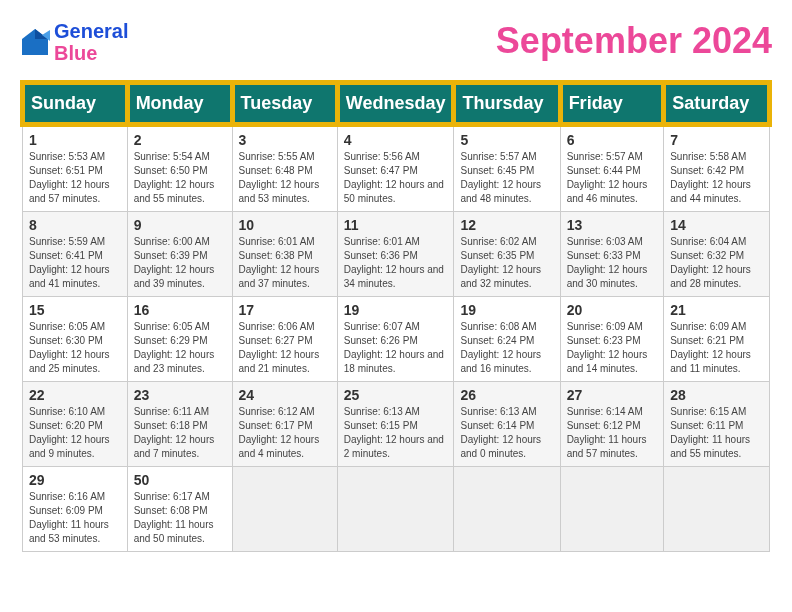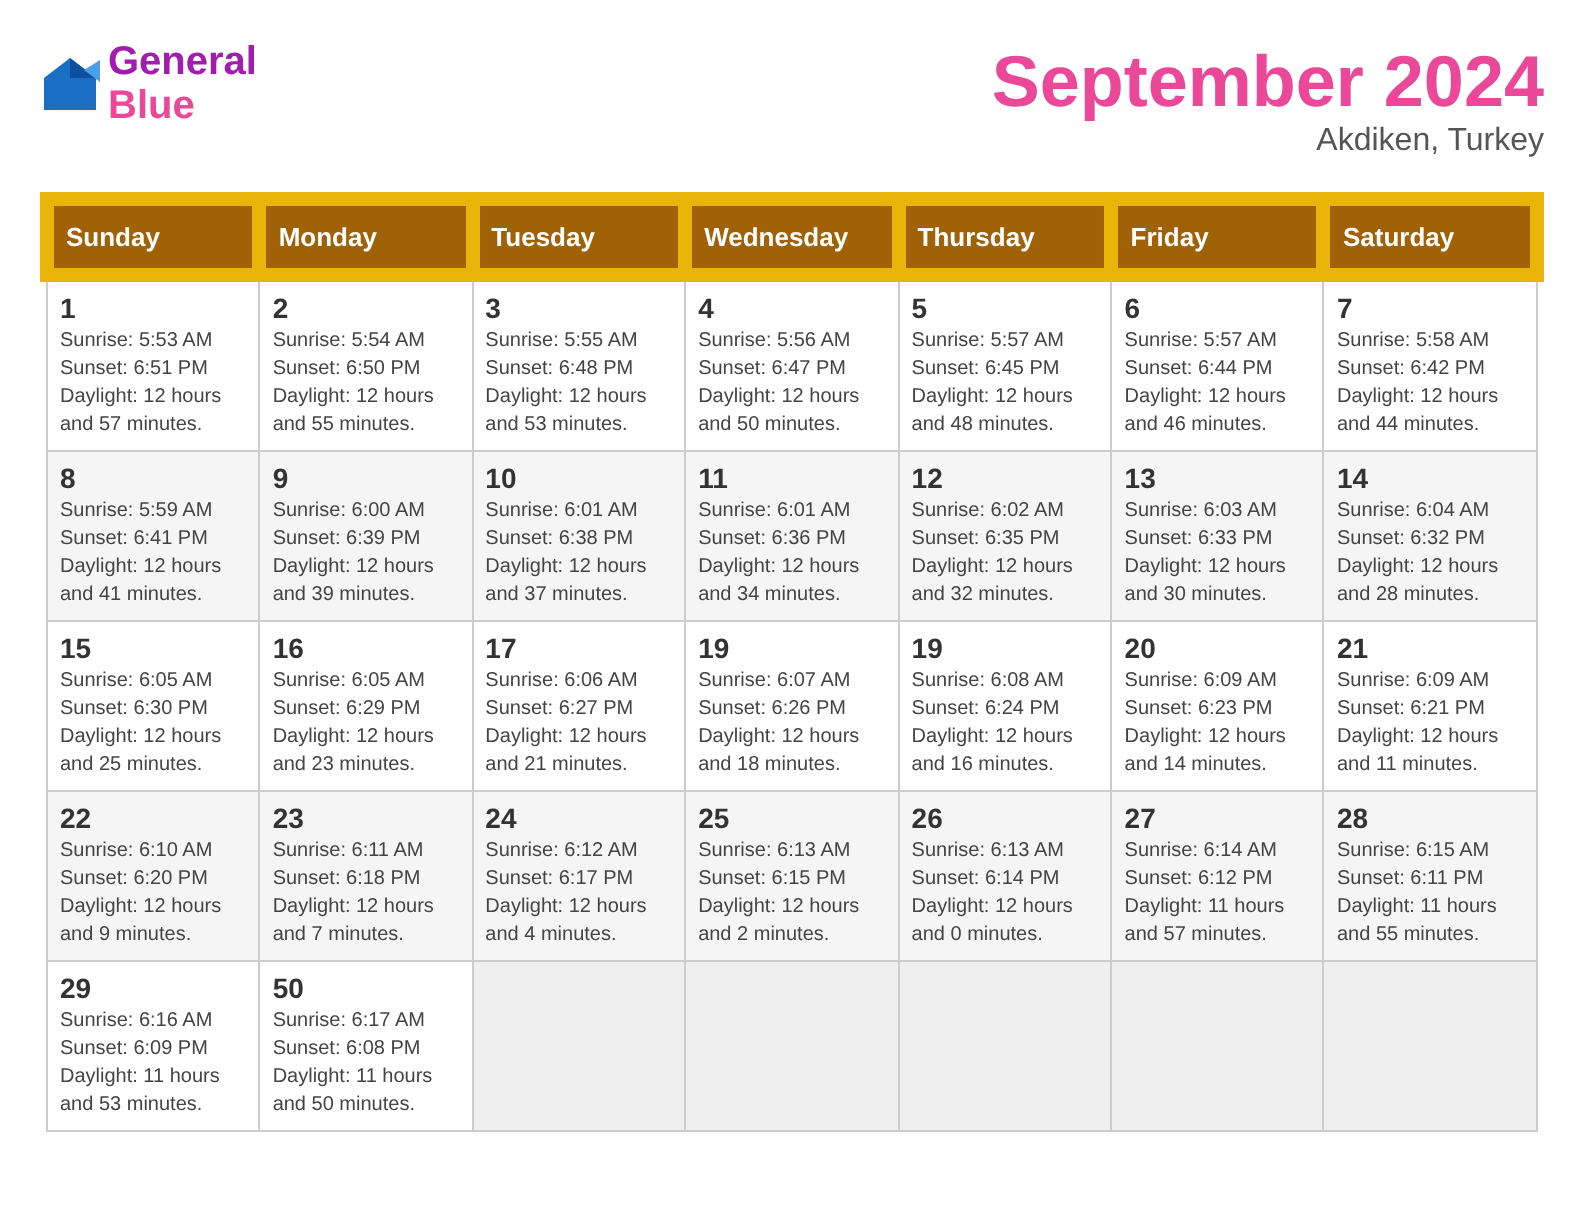--- a/index.html
+++ b/index.html
@@ -20,21 +20,21 @@
       display: flex;
       align-items: center;
     }
     .logo-text {
       font-size: 20px;
       font-weight: bold;
       color: #333;
       line-height: 1.1;
     }
     .logo-text span {
-      color: #a21caf;
+      color: #1d4ed8;
     }
     .logo-icon {
       width: 30px;
       height: 30px;
       margin-right: 4px;
     }
     .title-section {
       text-align: right;
     }
     .month-title {
@@ -45,27 +45,27 @@
     .location-title {
       font-size: 16px;
       color: #555;
     }
     .calendar-table {
       width: 100%;
       border-collapse: collapse;
       font-size: 11px;
     }
     .calendar-table th {
-      background-color: #a16207;
+      background-color: #0f766e;
       color: #fff;
       padding: 8px 6px;
       text-align: left;
-      font-size: 13px;
+      font-size: 18px;
       font-weight: bold;
-      border: 7px solid #eab308;
+      border: 5px solid #eab308;
     }
     .calendar-table td {
       border: 1px solid #ccc;
       vertical-align: top;
       padding: 5px 6px;
       width: 107px;
       min-height: 80px;
       background: #fff;
     }
     .calendar-table tr:nth-child(even) td {
@@ -97,21 +97,20 @@
       <polygon points="15,2 28,12 15,12" fill="#0d4fa0"></polygon>
       <polygon points="22,8 30,3 30,14" fill="#4a9fe8"></polygon>
     </svg>
     <div class="logo-text">
       <div><span>General</span></div>
       <div><span style="color:#ec4899;">Blue</span></div>
     </div>
   </div>
   <div class="title-section">
     <div class="month-title">September 2024</div>
-    <div class="location-title">Akdiken, Turkey</div>
   </div>
 </div>
 
 <table class="calendar-table">
   <thead>
     <tr>
       <th>Sunday</th>
       <th>Monday</th>
       <th>Tuesday</th>
       <th>Wednesday</th>

